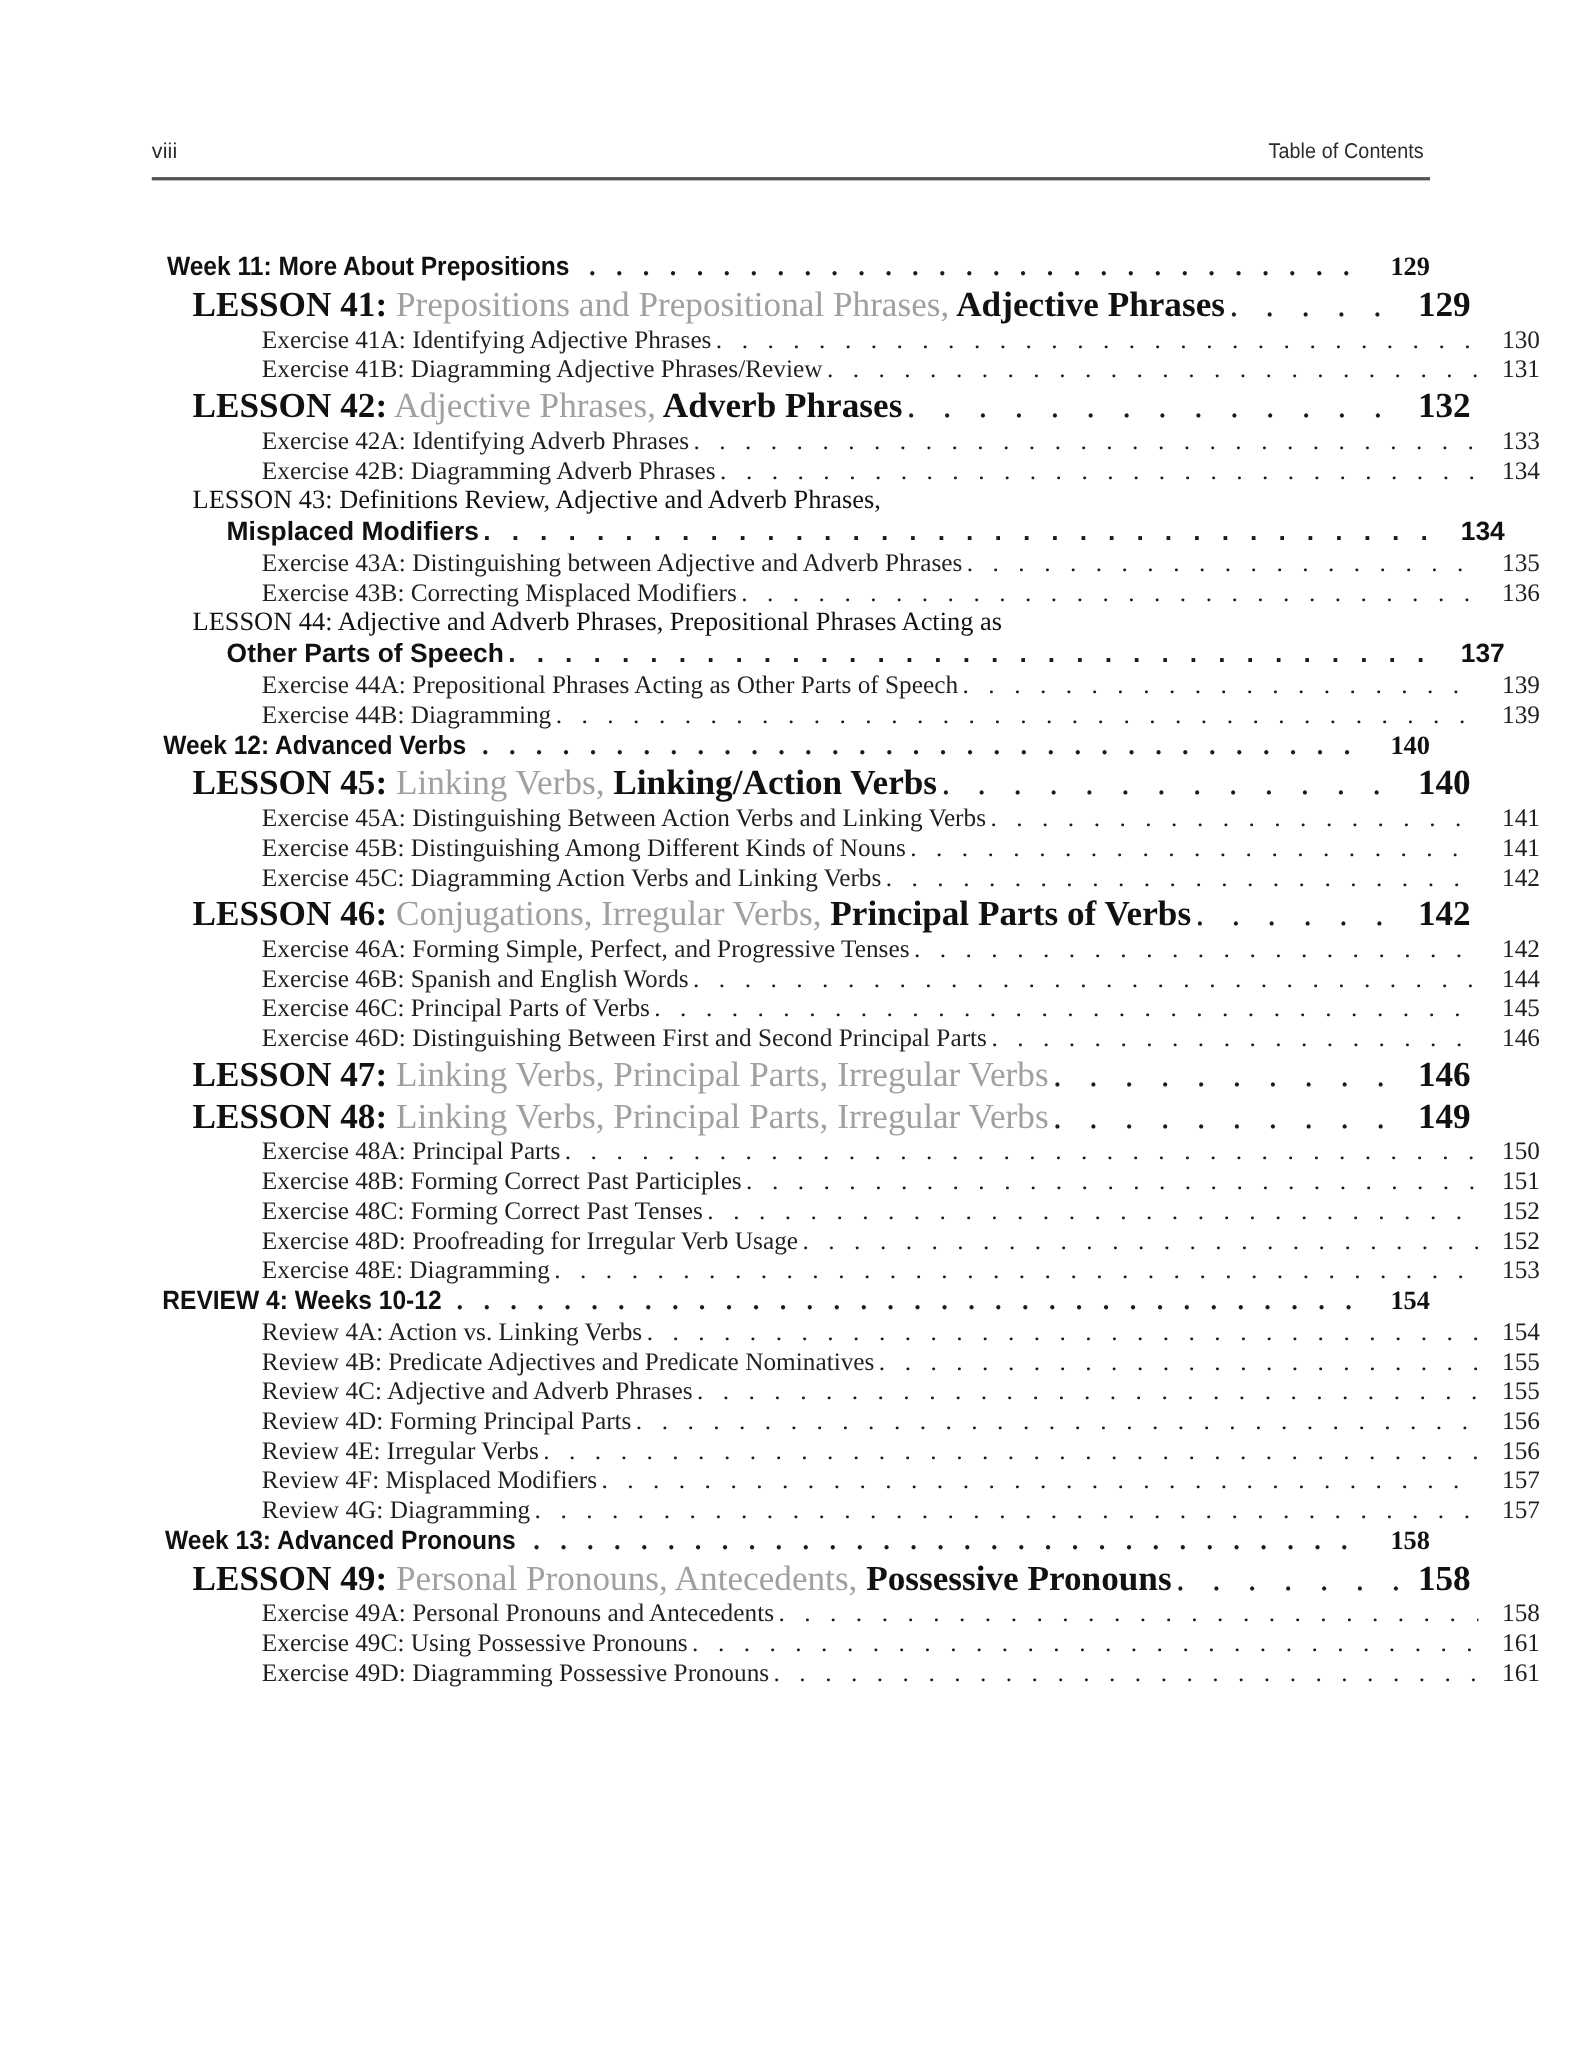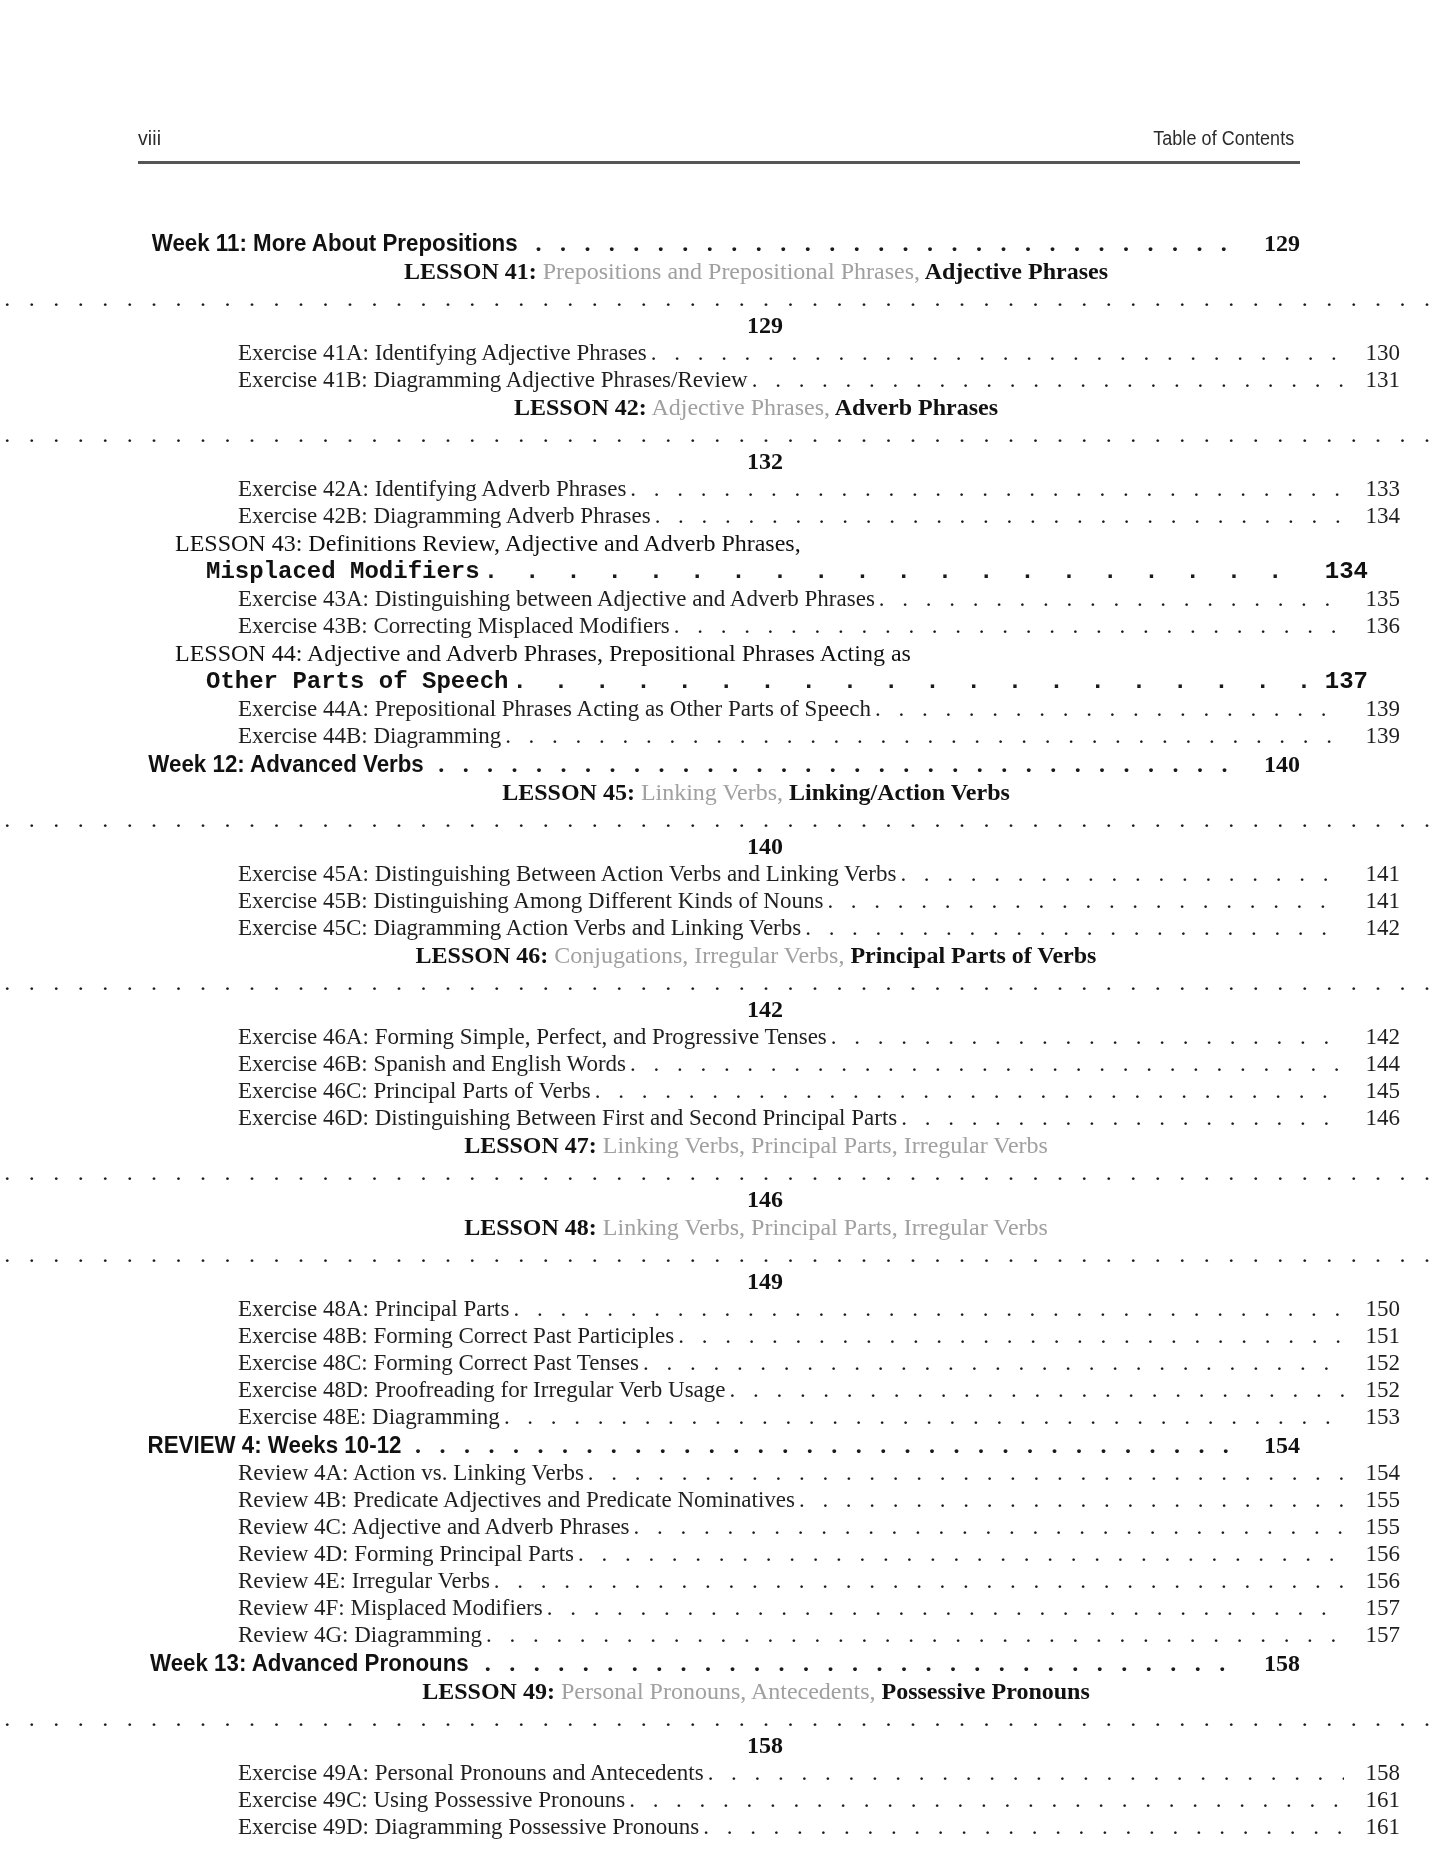--- a/index.html
+++ b/index.html
@@ -118,43 +118,42 @@
   .row.week .pageno {
     font-family: "Liberation Serif", "DejaVu Serif", serif;
     font-weight: 700;
     font-size: 24px;
   }
   .row.week .leader { letter-spacing: 0.26em; font-family: "Liberation Serif","DejaVu Serif",serif;}
 
   
   .row.lesson {
     font-family: "Liberation Serif", "DejaVu Serif", serif;
-    font-size: 24px;
+    font-size: 32px;
     margin-left: 37px;
     margin-bottom: 1px;
     color: #111111;
-    flex-direction: column;
   }
   .row.lesson .lesson-num {
     font-weight: 700;
   }
   .row.lesson .lesson-sub {
     color: #a0a0a0;
     font-weight: 400;
   }
   .row.lesson .lesson-main {
     font-weight: 700;
     color: #111111;
   }
   .row.lesson .pageno { font-weight: 700; }
   .row.lesson .leader { letter-spacing: 0.26em; }
 
   
   .row.lesson-cont {
-    font-family: Liberation Mono, monospace;
+    font-family: Liberation Sans, sans-serif;
     font-size: 24px;
     margin-left: 68px;
     margin-bottom: 1px;
     font-weight: 700;
     color: #111111;
   }
   .row.lesson-cont .pageno { font-weight: 700; }
   .row.lesson-cont .leader { letter-spacing: 0.26em; }
 
   

